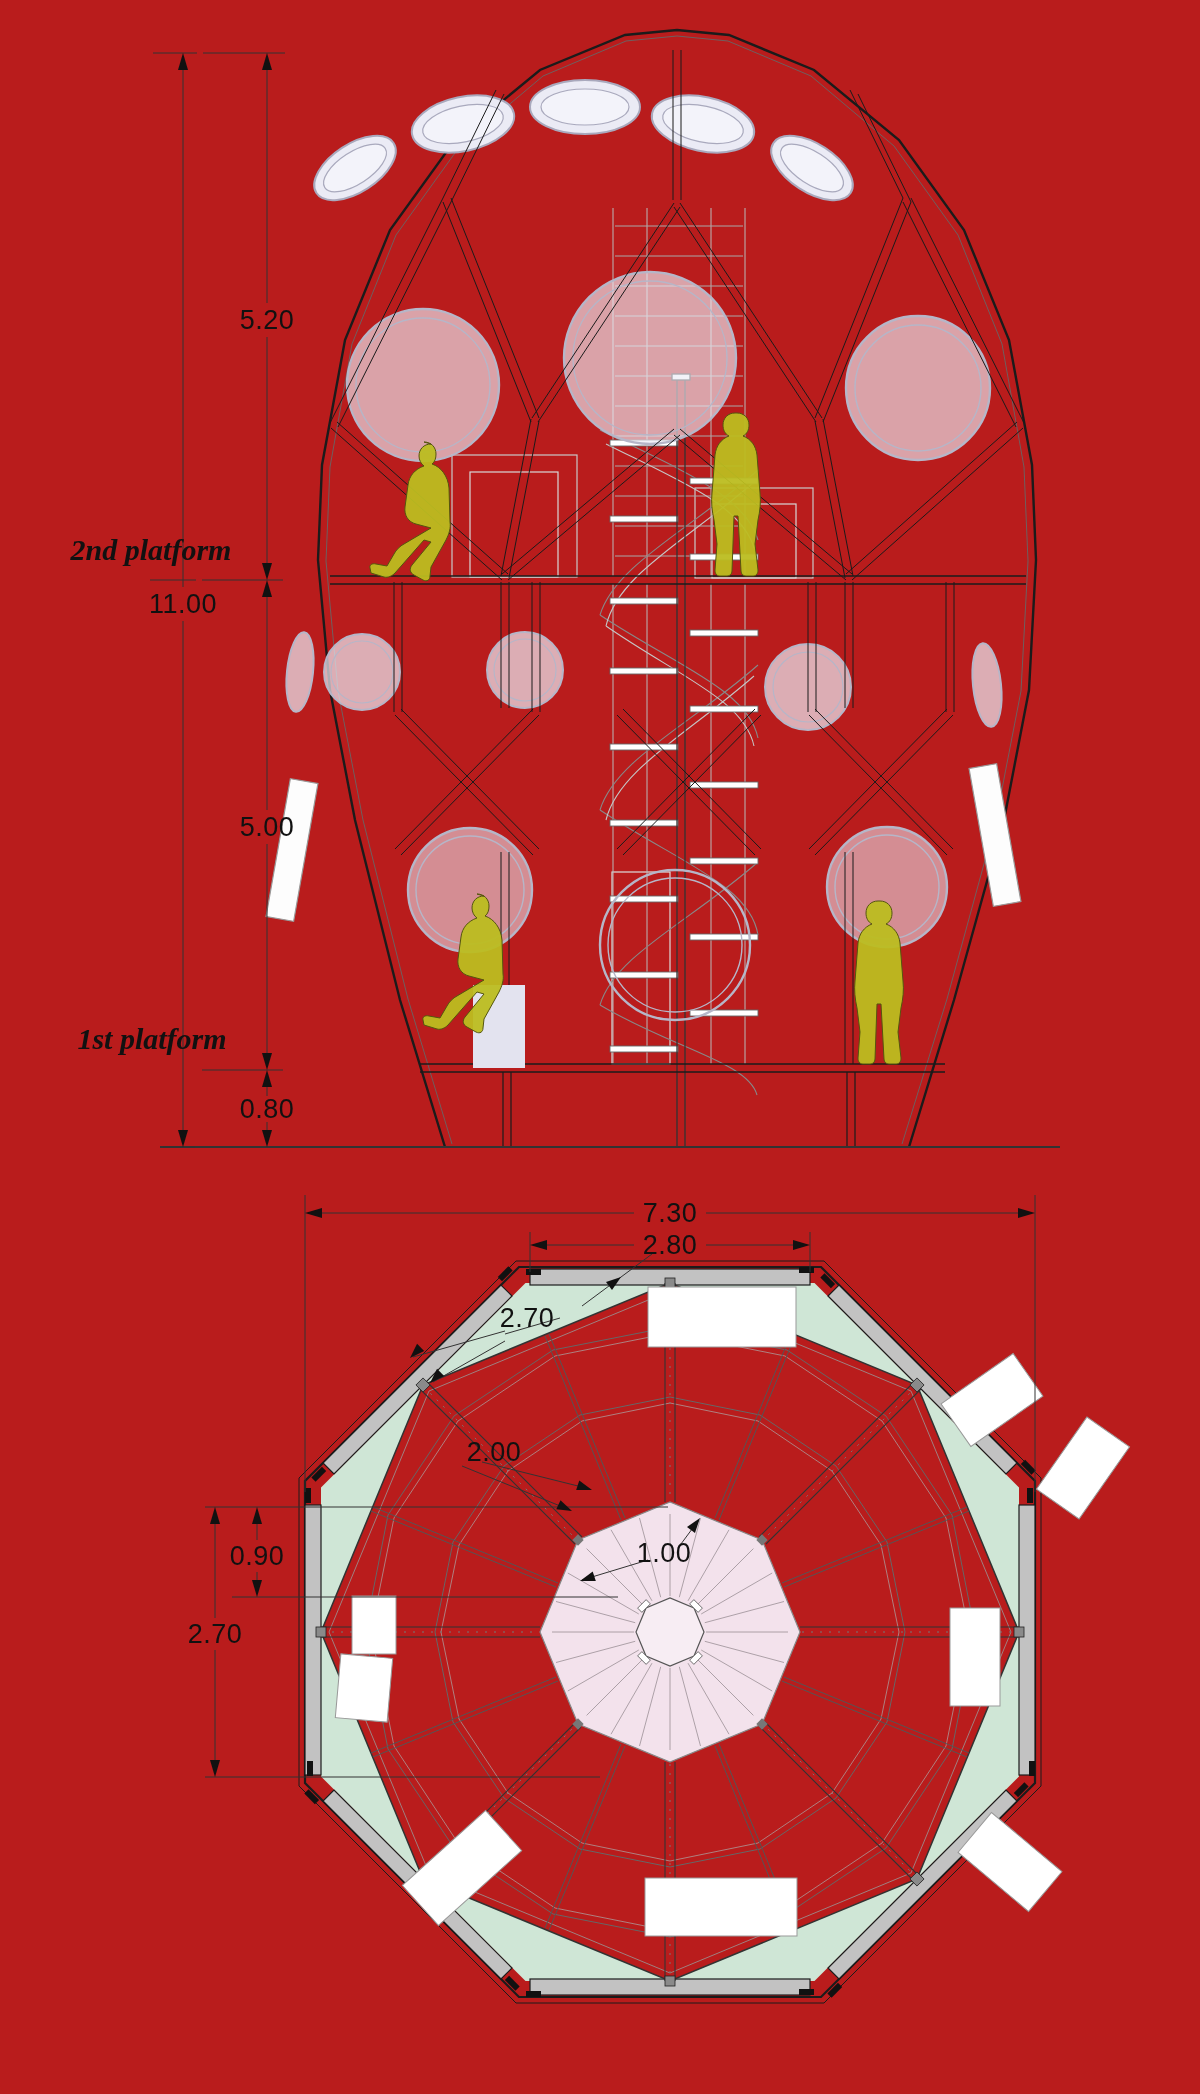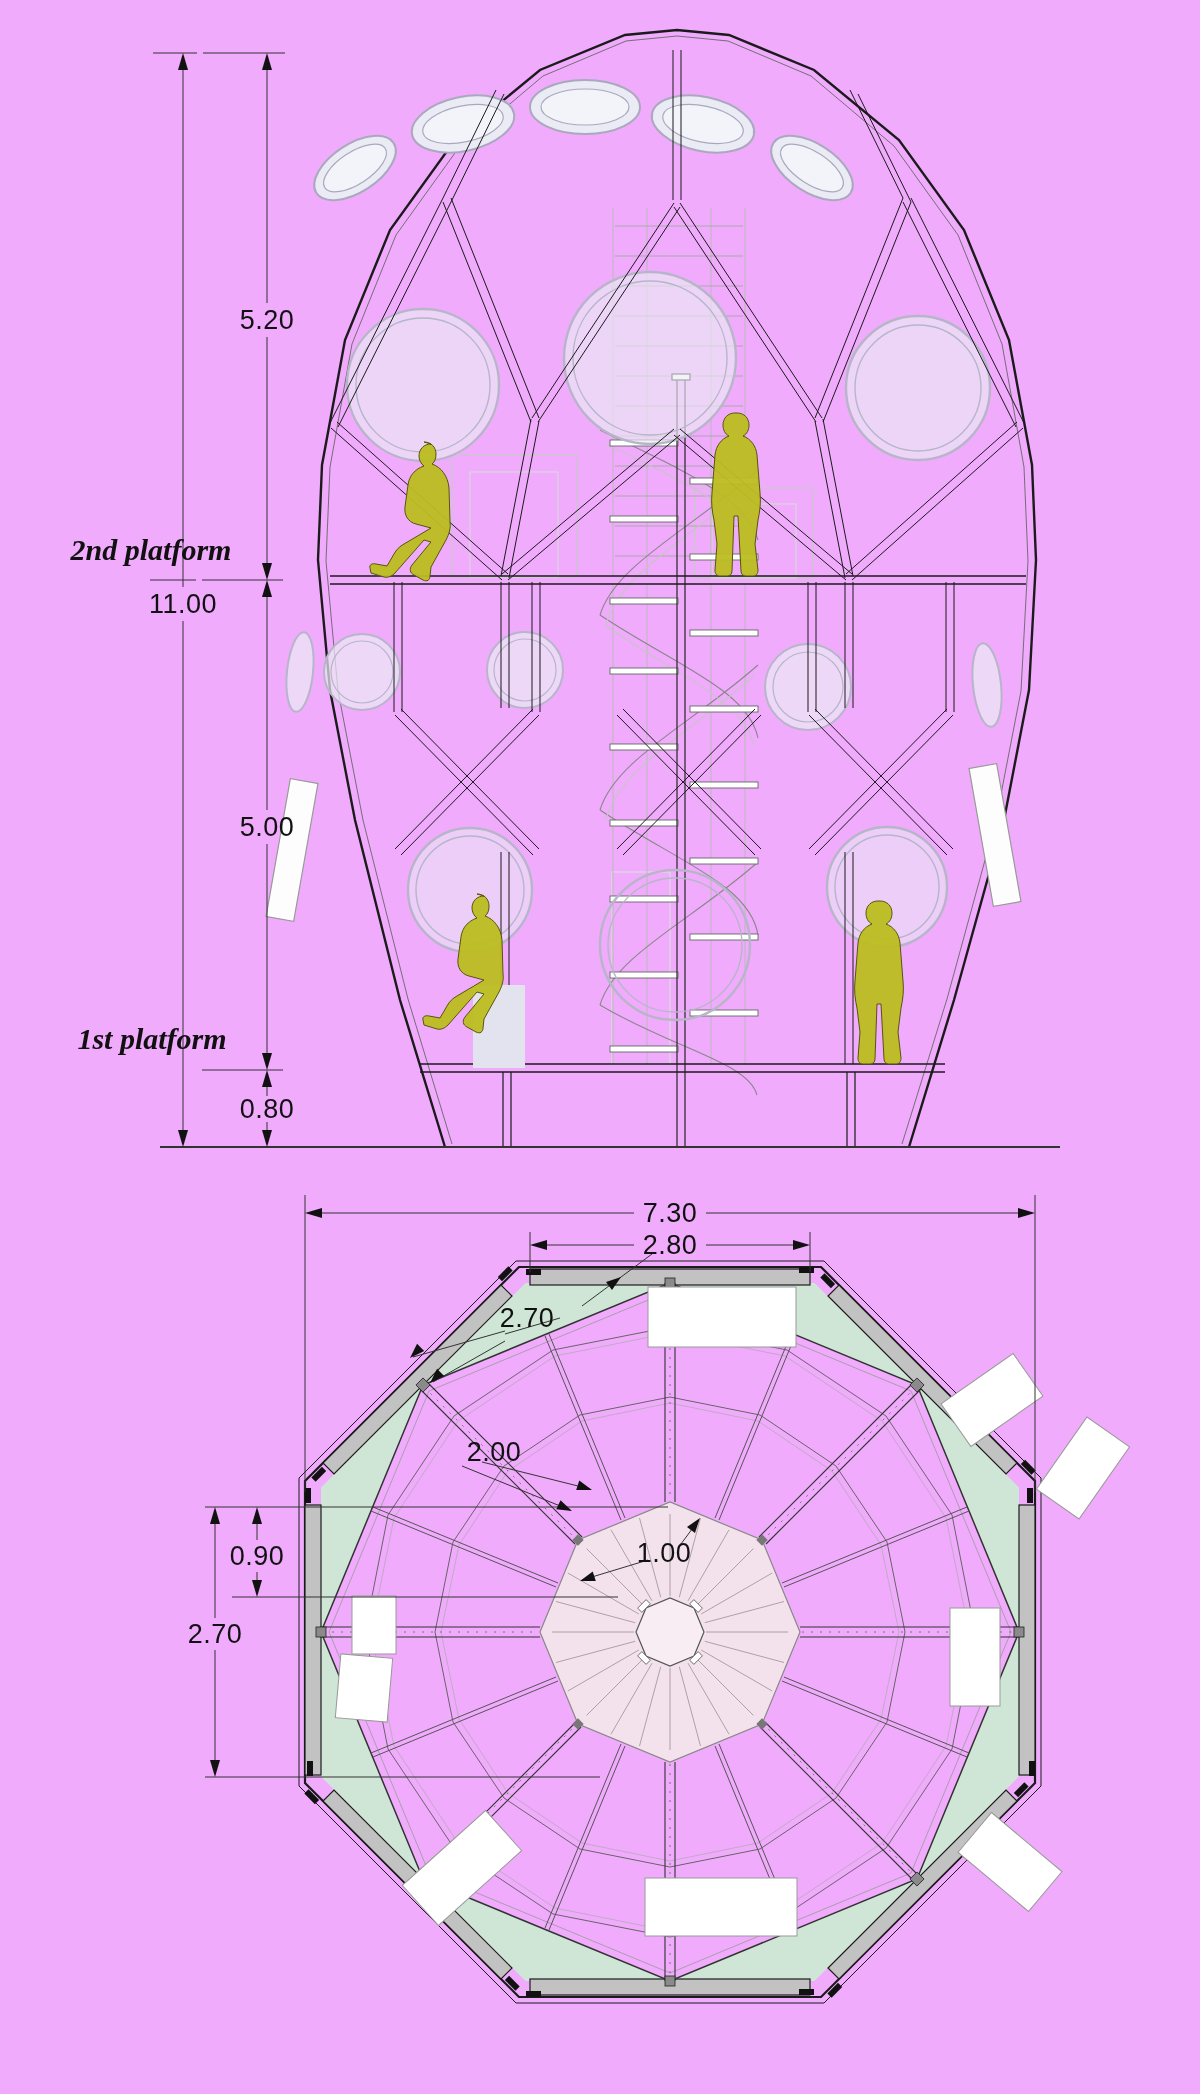--- a/index.html
+++ b/index.html
@@ -1,16 +1,16 @@
 <!DOCTYPE html>
 <html><head>
 <meta charset="utf-8">
 <style>
   html,body{margin:0;padding:0;background:#ffffff;}
-  .page{position:relative;width:1200px;height:2094px;background:#f0abfc;overflow:hidden;}
+  .page{position:relative;width:1200px;height:2094px;background:#b91c1c;overflow:hidden;}
   svg{display:block;}
   text{font-family:"Liberation Sans",sans-serif;fill:#111;}
   .dim{font-size:27px;letter-spacing:0.5px;}
   .plat{font-family:"Liberation Serif",serif;font-style:italic;font-weight:bold;font-size:30px;}
 </style>
 </head>
 <body>
 
 <div class="page">
 <svg width="1200" height="2094" viewBox="0 0 1200 2094">

